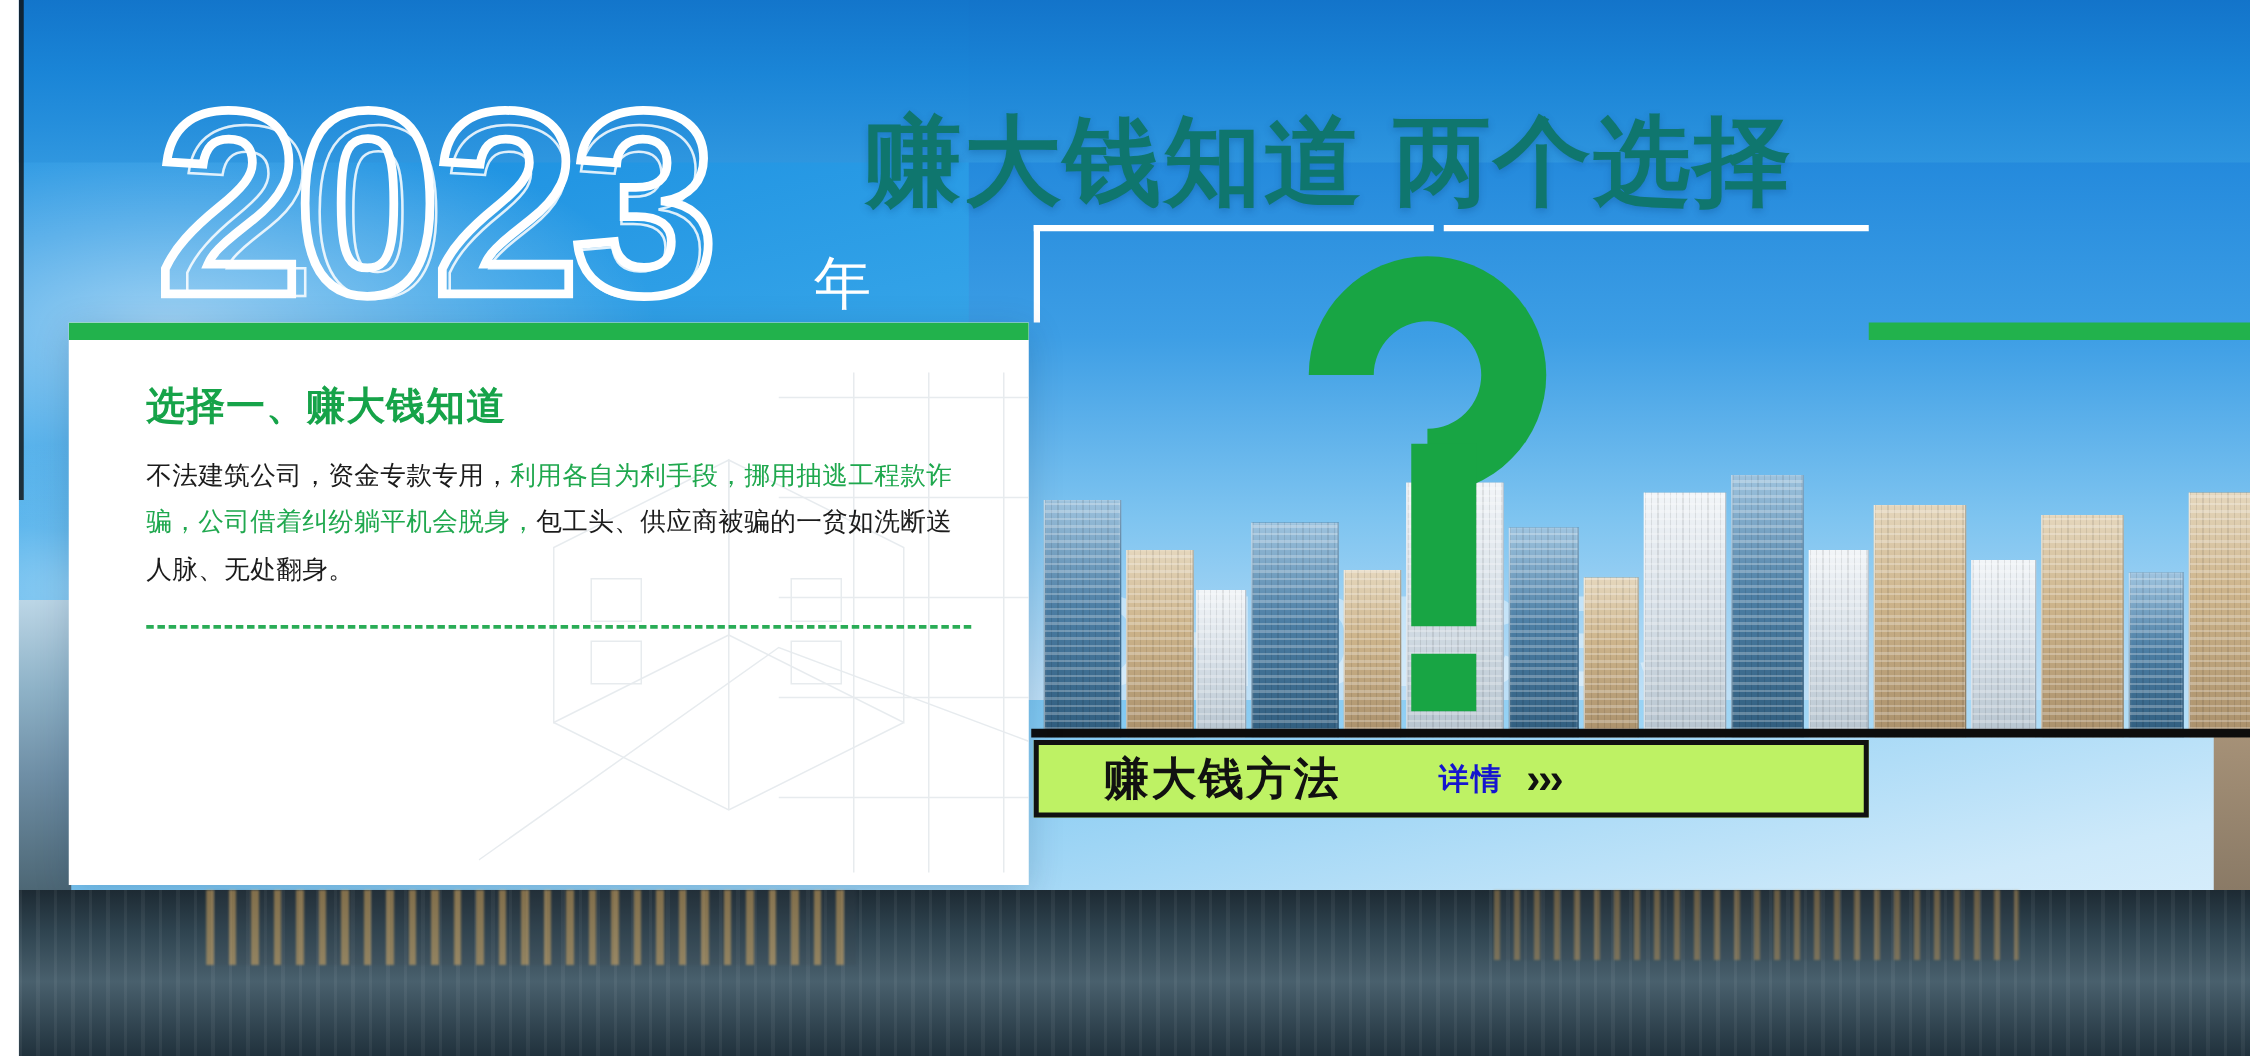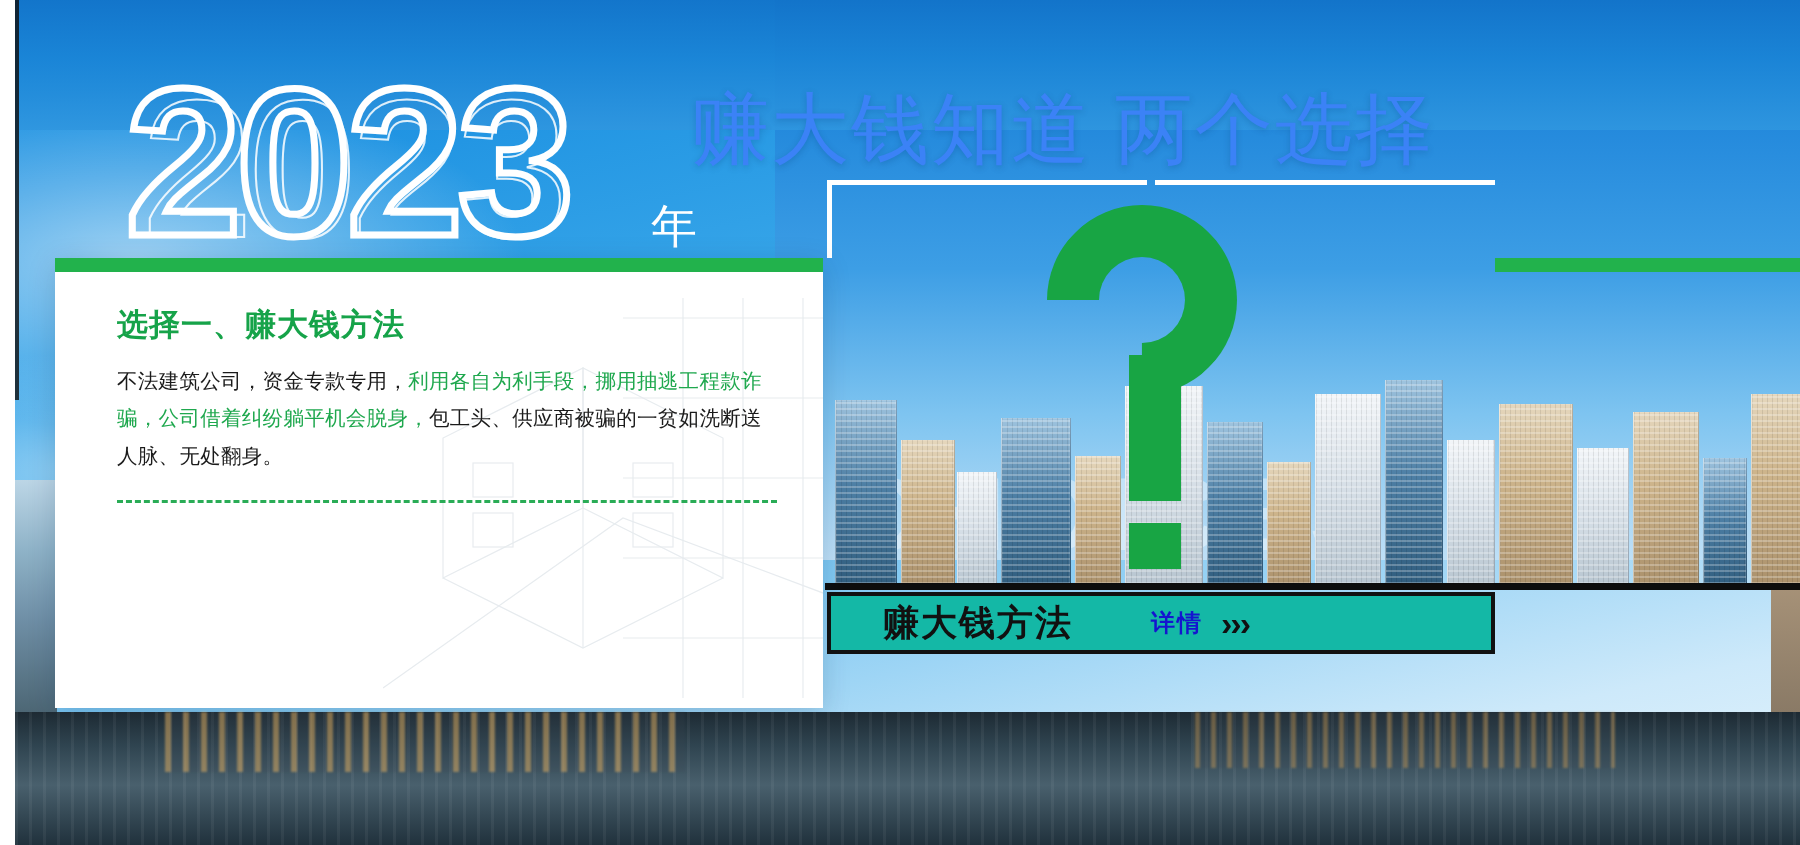--- a/index.html
+++ b/index.html
@@ -94,21 +94,21 @@
     letter-spacing:-4px; user-select:none;
   }
   .year-nian {
     position:absolute; left:636px; top:196px;
     font-size:46px; color:#fff; font-weight:500;
   }
 
   
   .headline {
     position:absolute; left:676px; top:78px;
-    font-size:78px; font-weight:400; color:#3b82f6; letter-spacing:2px;
+    font-size:78px; font-weight:700; color:#0f766e; letter-spacing:2px;
     white-space:nowrap; text-shadow:0 2px 6px rgba(0,60,120,.25);
   }
   .hl-rule-left  { left:812px;  top:180px; width:320px; }
   .hl-rule-right { left:1140px; top:180px; width:340px; }
   .frame-left-v  { left:812px;  top:180px; height:78px; }
   .frame-mid-v   { left:1128px; top:180px; height:400px; width:4px; background:#0f0f0f; opacity:.8; }
   .frame-right-v2{ left:1475px; top:180px; height:410px; width:5px; background:#fff; }
 
   
   .green-right-bar{
@@ -135,21 +135,21 @@
     font-size:20.5px; line-height:1.82; color:#1b1b1b; letter-spacing:.3px;
   }
   .g { color:#1fa84e; }
   .divider{
     margin:26px 0 26px 0; height:0; border-top:3px dashed #1fa84e; opacity:.95;
   }
 
   
   .cta {
     position:absolute; left:812px; top:592px; width:668px; height:62px;
-    background:#14b8a6; border:4px solid #111; display:flex; align-items:center;
+    background:#bef264; border:4px solid #111; display:flex; align-items:center;
   }
   .cta-main{
     font-size:36px; font-weight:700; color:#111; margin-left:52px; letter-spacing:2px;
   }
   .cta-link{
     font-size:24px; font-weight:700; color:#1515cf; margin-left:78px; letter-spacing:2px;
   }
   .cta-arrows{
     font-size:34px; font-weight:700; color:#111; margin-left:18px; letter-spacing:-2px;
   }
@@ -255,21 +255,21 @@
       <line x1="240" y1="40" x2="480" y2="40"></line>
       <line x1="240" y1="120" x2="480" y2="120"></line>
       <line x1="240" y1="200" x2="480" y2="200"></line>
       <line x1="240" y1="280" x2="480" y2="280"></line>
       <line x1="240" y1="360" x2="480" y2="360"></line>
       <path d="M0 410 L240 240 L480 330"></path>
     </svg>
 
     <div class="card-inner">
 
-      <div class="sec-title">选择一、赚大钱方法</div>
+      <div class="sec-title">选择一、赚大钱知道</div>
       <div class="sec-body"><span>不法建筑公司，资金专款专用，</span><span class="g">利用各自为利手段，挪用抽逃工程款诈骗，公司借着纠纷躺平机会脱身，</span><span>包工头、供应商被骗的一贫如洗断送人脉、无处翻身。</span></div>
 
       <div class="divider"></div>
 
     </div>
   </div>
 
   <div class="cta">
     <span class="cta-main">赚大钱方法</span>
     <span class="cta-link">详情</span>

